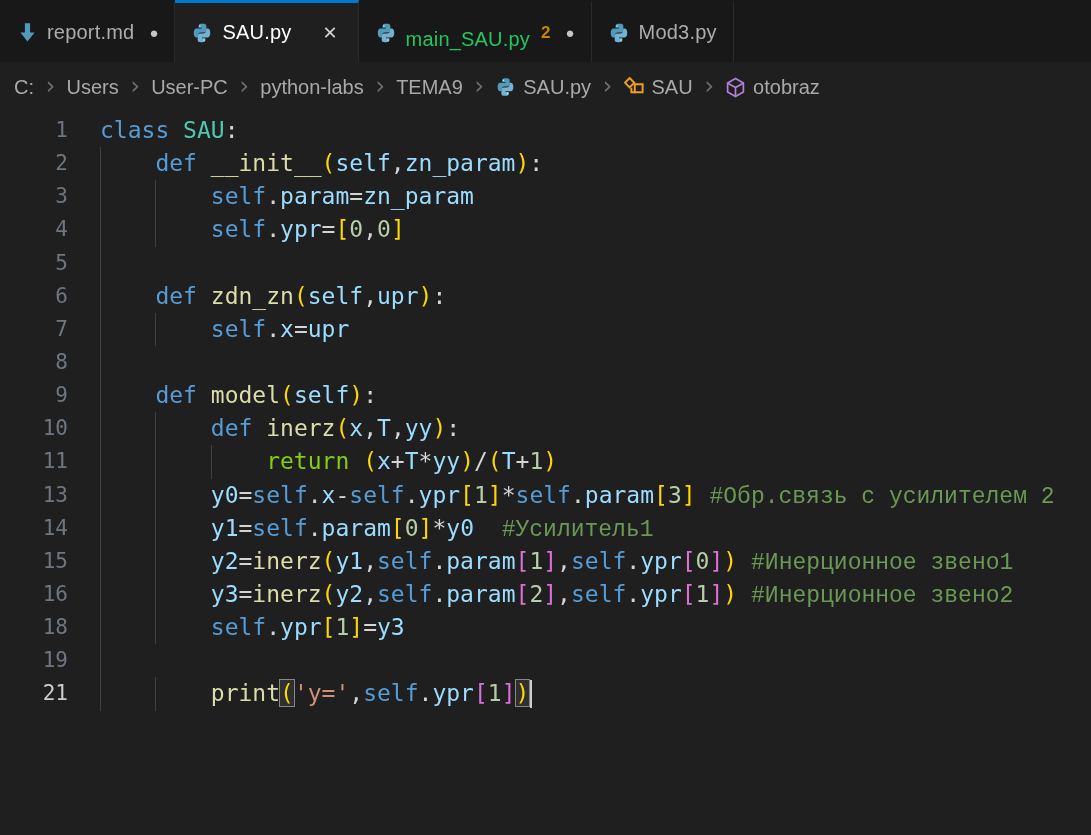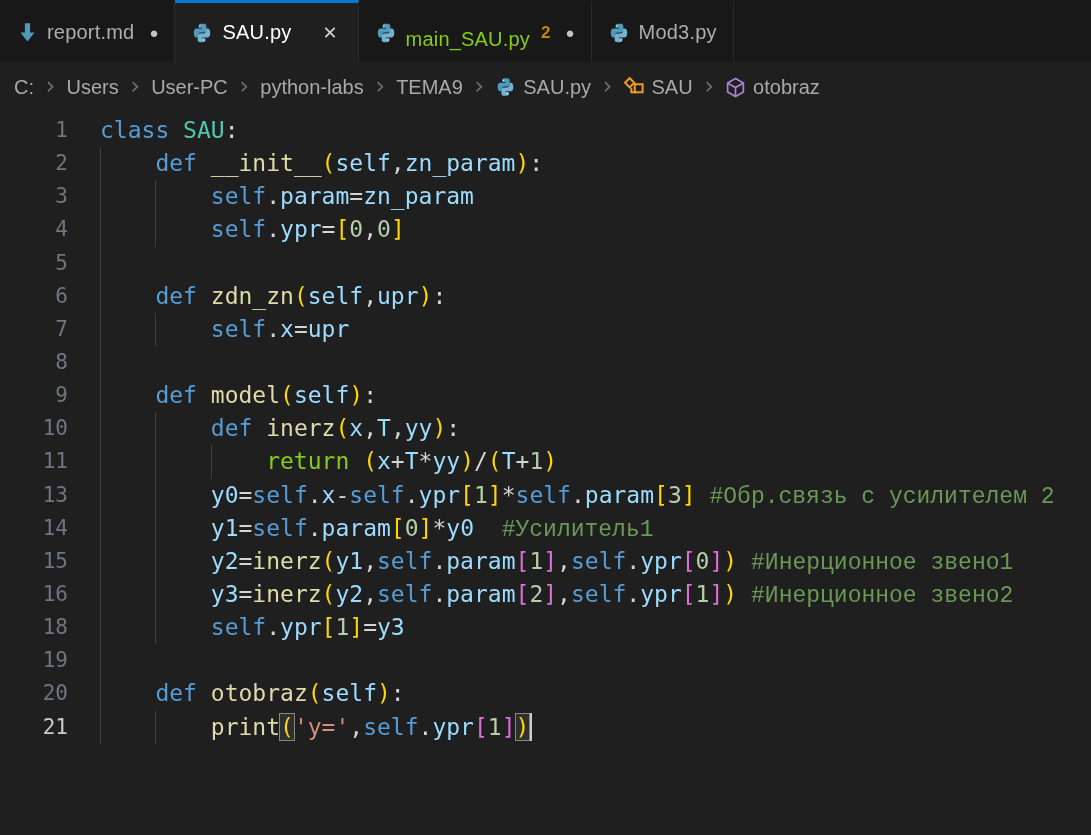--- a/index.html
+++ b/index.html
@@ -91,21 +91,21 @@
       </div>
       <div class="tab">
         <span class="icon-box">
           <svg width="22" height="22" viewBox="0 0 24 24">
             <path fill="#519aba" d="M11.9 2c-1.9 0-3.6.5-3.6 2.1v2.1h3.7v.9H6c-1.7 0-3 1.5-3 4.8 0 3.4 1.3 5 2.9 5h1.6v-2.4c0-1.7 1.5-3.1 3.2-3.1h3.6c1.4 0 2.4-1.1 2.4-2.5V4.1C16.7 2.6 15 2 13.2 2z"></path>
             <path fill="#74b2d4" d="M12.1 22c1.9 0 3.6-.5 3.6-2.1v-2.1H12v-.9h6c1.7 0 3-1.5 3-4.8 0-3.4-1.3-5-2.9-5h-1.6v2.4c0 1.7-1.5 3.1-3.2 3.1H9.7c-1.4 0-2.4 1.1-2.4 2.5v4.8c0 1.5 1.7 2.1 3.5 2.1z"></path>
             <circle cx="9.7" cy="4.4" r=".9" fill="#cfe6f2"></circle>
             <circle cx="14.3" cy="19.6" r=".9" fill="#cfe6f2"></circle>
           </svg>
         </span>
-        <span class="label" style="color: #84cc16; margin-top: 14px;">main_SAU.py</span>
+        <span class="label" style="color: #22c55e; margin-top: 14px;">main_SAU.py</span>
         <span class="badge" style="color: rgb(204, 132, 0);">2</span>
         <span class="dot">●</span>
       </div>
       <div class="tab">
         <span class="icon-box">
           <svg width="22" height="22" viewBox="0 0 24 24">
             <path fill="#519aba" d="M11.9 2c-1.9 0-3.6.5-3.6 2.1v2.1h3.7v.9H6c-1.7 0-3 1.5-3 4.8 0 3.4 1.3 5 2.9 5h1.6v-2.4c0-1.7 1.5-3.1 3.2-3.1h3.6c1.4 0 2.4-1.1 2.4-2.5V4.1C16.7 2.6 15 2 13.2 2z"></path>
             <path fill="#74b2d4" d="M12.1 22c1.9 0 3.6-.5 3.6-2.1v-2.1H12v-.9h6c1.7 0 3-1.5 3-4.8 0-3.4-1.3-5-2.9-5h-1.6v2.4c0 1.7-1.5 3.1-3.2 3.1H9.7c-1.4 0-2.4 1.1-2.4 2.5v4.8c0 1.5 1.7 2.1 3.5 2.1z"></path>
             <circle cx="9.7" cy="4.4" r=".9" fill="#cfe6f2"></circle>
             <circle cx="14.3" cy="19.6" r=".9" fill="#cfe6f2"></circle>
@@ -232,21 +232,17 @@
       </div>
       <div class="line">
         <span class="ln">18</span>
         <span class="code"><i class="guide" style="left: 0px;"></i><i class="guide" style="left: 55.4px;"></i><span class="tk-op">        </span><span class="tk-kw">self</span><span class="tk-op">.</span><span class="tk-var">ypr</span><span class="tk-b1">[</span><span class="tk-num">1</span><span class="tk-b1">]</span><span class="tk-op">=</span><span class="tk-var">y3</span></span>
       </div>
       <div class="line">
         <span class="ln">19</span>
         <span class="code"><i class="guide" style="left: 0px;"></i></span>
       </div>
       <div class="line">
-        <span class="ln">20</span>
-        <span class="code"><i class="guide" style="left: 0px;"></i><span class="tk-op">    </span><span class="tk-kw">def</span><span class="tk-op"> </span><span class="tk-fn">otobraz</span><span class="tk-b1">(</span><span class="tk-var">self</span><span class="tk-b1">)</span><span class="tk-op">:</span></span>
-      </div>
-      <div class="line">
         <span class="ln active">21</span>
         <span class="code"><i class="guide" style="left: 0px;"></i><i class="guide" style="left: 55.4px;"></i><span class="tk-op">        </span><span class="tk-fn">print</span><span class="tk-b1m">(</span><span class="tk-str">'y='</span><span class="tk-op">,</span><span class="tk-kw">self</span><span class="tk-op">.</span><span class="tk-var">ypr</span><span class="tk-b2">[</span><span class="tk-num">1</span><span class="tk-b2">]</span><span class="tk-b1m">)</span><span class="caret"></span></span>
       </div>
     </div>
 </div>
 
 </body></html>

